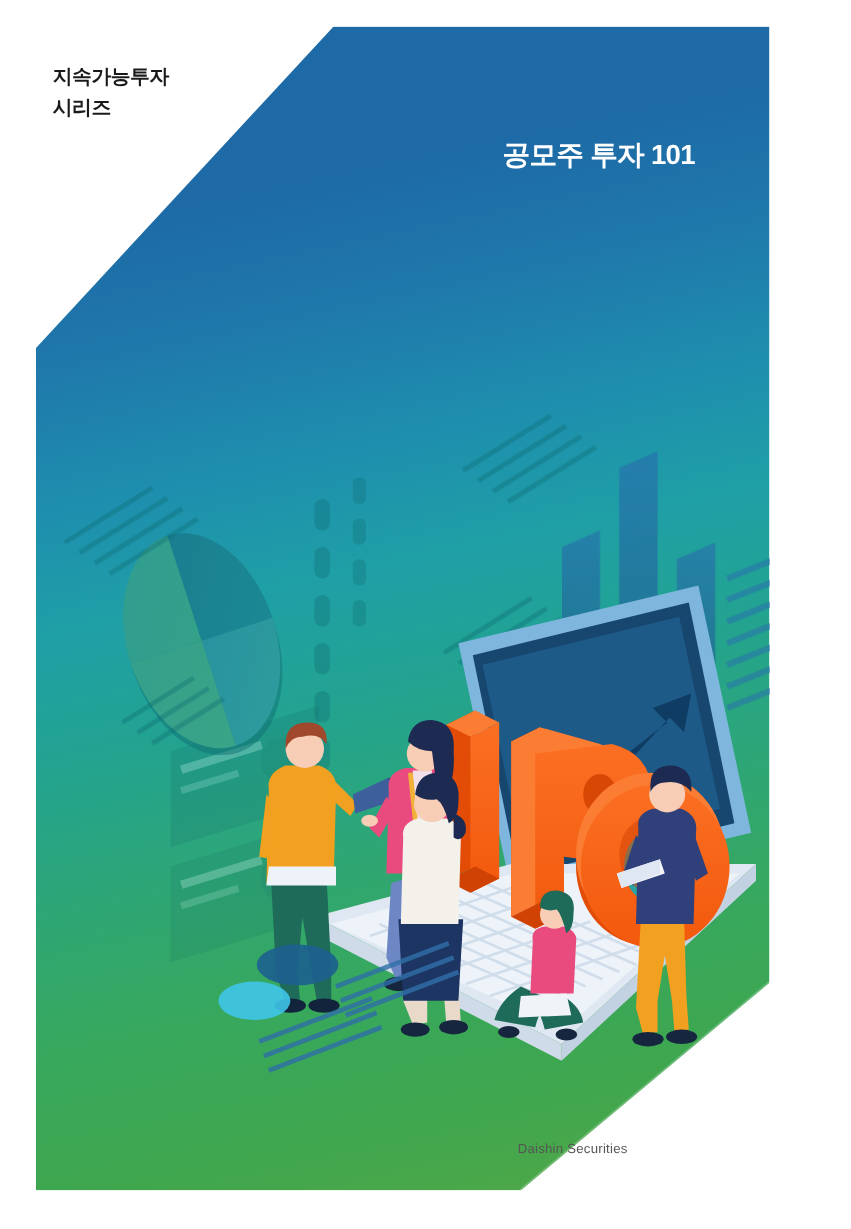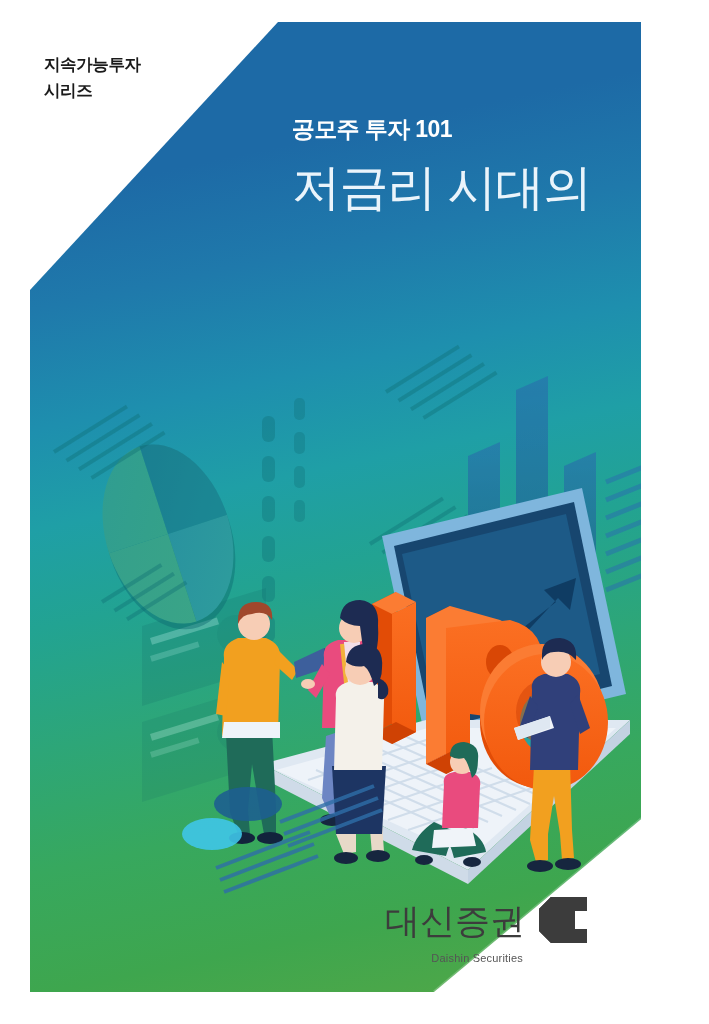--- a/index.html
+++ b/index.html
@@ -49,21 +49,21 @@
   .edge-sheen{
     position:absolute;left:0;top:0;width:646px;height:970px;
     z-index:9;pointer-events:none;
   }
 
   
   .deco{position:absolute;left:0;top:0;width:646px;height:970px;z-index:8;}
 
   
   .headline-wrap{
-    position:absolute;right:50px;top:118px;z-index:45;text-align:left;
+    position:absolute;right:62px;top:118px;z-index:45;text-align:center;
   }
   .kicker{
     font-size:23px;font-weight:700;color:#ffffff;letter-spacing:-0.6px;
     margin:0 0 16px 0;line-height:1;
   }
   .title-l1,.title-l2{
     font-size:49px;font-weight:300;color:#eaf4fb;letter-spacing:-1.2px;
     line-height:1.24;margin:0;white-space:nowrap;
   }
 
@@ -336,29 +336,19 @@
       </svg>
     </div>
   </div>
 
   <svg class="edge-sheen" style="position:absolute;left:30px;top:22px;z-index:12;" width="646" height="970" viewBox="0 0 646 970">
     <line x1="646" y1="768" x2="404" y2="970" stroke="#ffffff" stroke-opacity=".22" stroke-width="3"></line>
   </svg>
 
   <div class="headline-wrap">
     <div class="kicker">공모주 투자 101</div>
-    <div class="title-l1">저금리 시대의</div>
   </div>
 
   <div class="logo">
-    <div class="logo-row">
-      <div class="logo-ko">대신증권</div>
-      <svg class="logo-mark" viewBox="0 0 52 50" xmlns="http://www.w3.org/2000/svg">
-        <path d="M14 2 L50 2 L50 16 L24 16 L38 16 L38 34 L24 34 L50 34 L50 48 L14 48 L2 36 L2 14 Z" fill="#3c3c3c"></path>
-        <path d="M2 14 L14 2 L50 2 L38 14 Z" fill="#3c3c3c"></path>
-        <path d="M2 14 L14 2 L50 2 L38 16 L16 16 L16 34 L38 34 L50 48 L14 48 L2 36 Z" fill="#3c3c3c"></path>
-        <path d="M2 14 L14 2 L38 2 L26 14 Z" fill="#ffffff" opacity="0"></path>
-      </svg>
-    </div>
     <div class="logo-en">Daishin Securities</div>
   </div>
 
 </div>
 
 </body></html>

